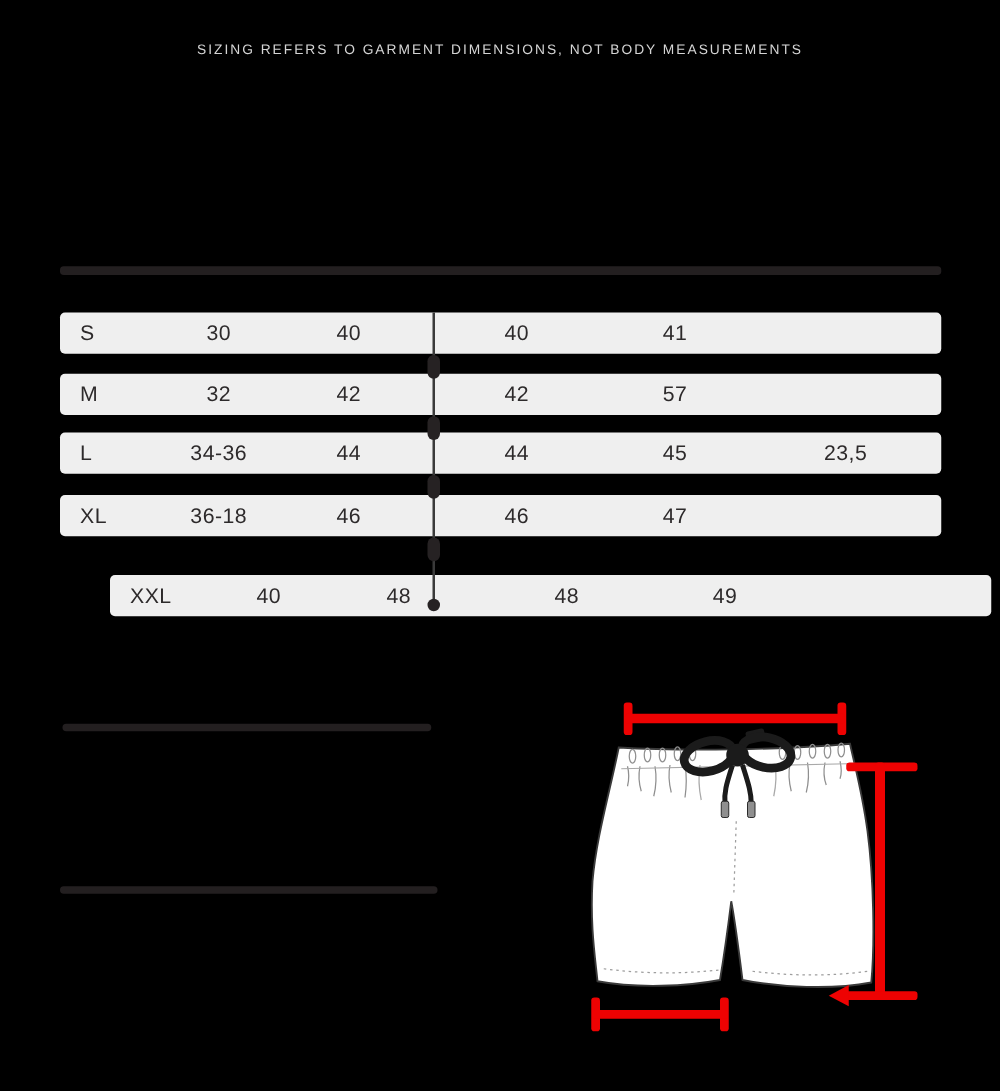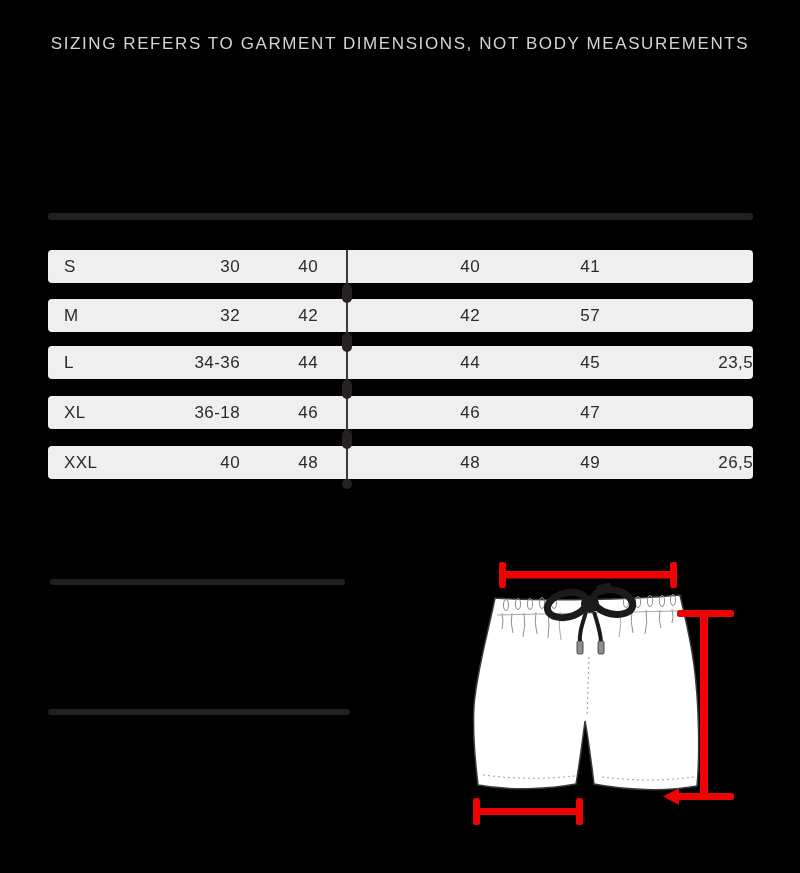--- a/index.html
+++ b/index.html
@@ -4,43 +4,43 @@
 <style>
   html,body{margin:0;padding:0;}
   body{
     width:800px;height:873px;position:relative;overflow:hidden;
     background:var(--bg,#000);
     font-family:"Liberation Sans", sans-serif;
   }
   .note{
     position:absolute;top:34px;left:0;width:800px;
     text-align:center;color:var(--note-color,#d4d4d4);
-    font-size:17px;letter-spacing:1.6px;font-weight:400;
+    font-size:11px;letter-spacing:1.6px;font-weight:400;
   }
   .rule{
     position:absolute;background:var(--rule-color,#231f20);
     border-radius:3px;
   }
   .rule.header{left:48px;top:213px;width:705px;height:7px;}
   .rule.legend-1{left:50px;top:579px;width:295px;height:6px;}
   .rule.legend-2{left:48px;top:709px;width:302px;height:6px;}
 
   .size-row{
     position:absolute;left:48px;width:705px;height:33px;
     background:var(--row-bg,#efefef);border-radius:4px;
     display:grid;
     grid-template-columns:62px 130px 78px 29px 133px 120px 153px;
     align-items:center;
     color:var(--row-text,#2d2a2b);
     font-size:17px;letter-spacing:.4px;
   }
-  .size-row .cell{text-align:right;}
+  .size-row .cell{text-align:center;}
   .size-row .cell.size-label{text-align:left;padding-left:16px;}
   .row-s{top:250px;} .row-m{top:299px;} .row-l{top:346px;}
-  .row-xl{top:396px;} .row-xxl{top:446px;}
+  .row-xl{top:396px;} .row-xxl{top:460px;margin-left:40px;}
 
   .divider-line{
     position:absolute;left:346px;top:250px;width:2px;height:238px;
     background:var(--divider-thin,#3a3a3a);
   }
   .divider-blob{
     position:absolute;left:342px;width:10px;height:19px;
     background:var(--divider-blob,#262223);border-radius:5px;
   }
   .blob-1{top:284px;} .blob-2{top:333px;} .blob-3{top:380px;}
@@ -100,21 +100,20 @@
   <div class="cell">47</div>
 </div>
 
 <div class="size-row row-xxl">
   <div class="cell size-label">XXL</div>
   <div class="cell">40</div>
   <div class="cell">48</div>
   <div class="cell spacer"></div>
   <div class="cell">48</div>
   <div class="cell">49</div>
-  <div class="cell">26,5</div>
 </div>
 
 <div class="divider-line"></div>
 <div class="divider-blob blob-1"></div>
 <div class="divider-blob blob-2"></div>
 <div class="divider-blob blob-3"></div>
 <div class="divider-blob blob-4"></div>
 <div class="divider-blob blob-5"></div>
 
 <div class="rule legend-1"></div>

